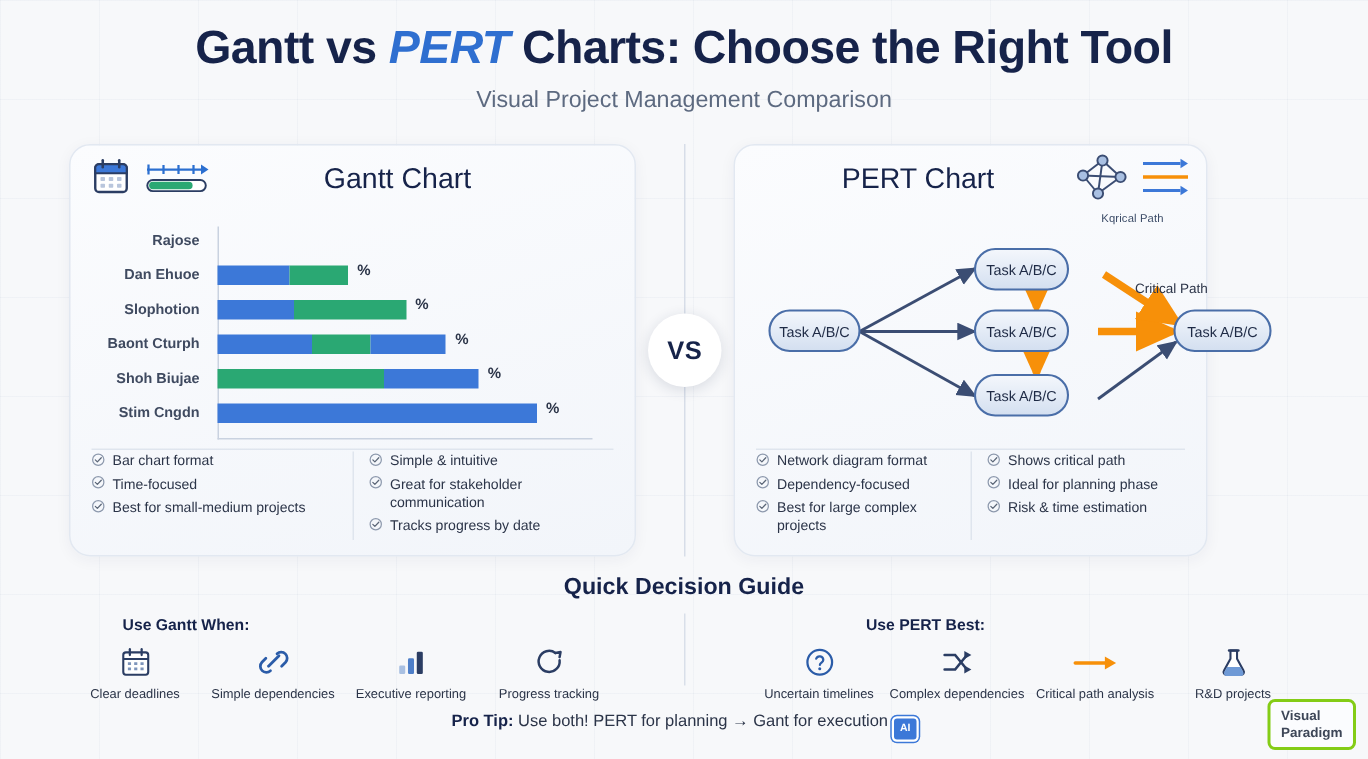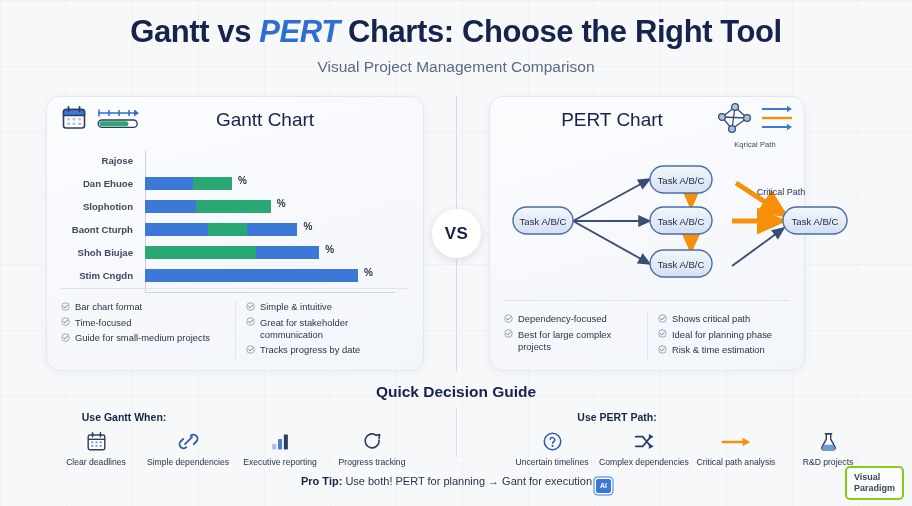--- a/index.html
+++ b/index.html
@@ -76,21 +76,21 @@
   .seg { height: 13px; }
   .gpct { position: absolute; top: -2px; font-size: 10px; color: #2b3448; font-weight: bold; }
 
   
   .pert { position: relative; margin: 0 10px; height: 148px; }
   .pert svg { display: block; }
 
   
   .features {
     position: absolute; left: 14px; right: 14px; bottom: 10px;
-    border-top: 1px solid #dfe5ee; padding-top: 12px;
+    border-top: 1px solid #dfe5ee; padding-top: 1px;
     display: flex;
   }
   .fcol { width: 50%; padding-right: 8px; }
   .fcol + .fcol { border-left: 1px solid #dfe5ee; padding-left: 10px; padding-right: 0; }
   .fitem {
     display: flex; align-items: flex-start; gap: 5px;
     font-size: 9.4px; color: #2b3448; line-height: 1.28; margin-bottom: 3.5px;
   }
   .check { flex: 0 0 auto; margin-top: .5px; }
 
@@ -112,21 +112,21 @@
   .guide { position: absolute; top: 383px; left: 0; width: 912px; }
   .guide-title { text-align: center; font-size: 15.5px; font-weight: bold; color: #16234a; }
   .guide-cols { display: flex; margin-top: 10px; position: relative; }
   .guide-col { width: 50%; position: relative; }
   .guide-col + .guide-col::before {
     content: ""; position: absolute; left: 0; top: -2px; bottom: 10px; width: 1px; background: #d9dfe9;
   }
   .guide-head { font-size: 10.5px; font-weight: bold; color: #16234a; text-align: center; }
   .guide-head.left { padding-right: 208px; }
   .guide-head.right { padding-right: 134px; }
-  .guide-items { display: flex; justify-content: flex-end; margin-top: 6px; padding: 0 38px; }
+  .guide-items { display: flex; justify-content: center; margin-top: 6px; padding: 0 38px; }
   .gitem { text-align: center; width: 92px; }
   .gitem-ico { height: 25px; display: flex; align-items: center; justify-content: center; }
   .gitem-lab { font-size: 8.6px; color: #2b3448; margin-top: 3px; white-space: nowrap; }
 
   
   .protip {
     position: absolute; top: 475px; left: 0; width: 912px; text-align: center;
     font-size: 11px; color: #2b3448;
   }
   .protip b { color: #16234a; }
@@ -270,21 +270,21 @@
               <circle cx="6" cy="6" r="5" fill="none" stroke="#8d99ad" stroke-width="1.1"></circle>
               <path d="M3.4 6.1 L5.2 7.9 L8.7 4.2" fill="none" stroke="#5b6677" stroke-width="1.1" stroke-linecap="round" stroke-linejoin="round"></path>
             </svg>
             <span>Time-focused</span>
           </div>
           <div class="fitem">
             <svg class="check" width="9" height="9" viewBox="0 0 12 12">
               <circle cx="6" cy="6" r="5" fill="none" stroke="#8d99ad" stroke-width="1.1"></circle>
               <path d="M3.4 6.1 L5.2 7.9 L8.7 4.2" fill="none" stroke="#5b6677" stroke-width="1.1" stroke-linecap="round" stroke-linejoin="round"></path>
             </svg>
-            <span>Guide for small-medium projects</span>
+            <span>Best for small-medium projects</span>
           </div>
         </div>
       <div class="fcol" id="gantt-f-right">
           <div class="fitem">
             <svg class="check" width="9" height="9" viewBox="0 0 12 12">
               <circle cx="6" cy="6" r="5" fill="none" stroke="#8d99ad" stroke-width="1.1"></circle>
               <path d="M3.4 6.1 L5.2 7.9 L8.7 4.2" fill="none" stroke="#5b6677" stroke-width="1.1" stroke-linecap="round" stroke-linejoin="round"></path>
             </svg>
             <span>Simple &amp; intuitive</span>
           </div>
@@ -397,20 +397,27 @@
       </svg>
     </div>
 
     <div class="features">
       <div class="fcol" id="pert-f-left">
           <div class="fitem">
             <svg class="check" width="9" height="9" viewBox="0 0 12 12">
               <circle cx="6" cy="6" r="5" fill="none" stroke="#8d99ad" stroke-width="1.1"></circle>
               <path d="M3.4 6.1 L5.2 7.9 L8.7 4.2" fill="none" stroke="#5b6677" stroke-width="1.1" stroke-linecap="round" stroke-linejoin="round"></path>
             </svg>
+            <span>Network diagram format</span>
+          </div>
+          <div class="fitem">
+            <svg class="check" width="9" height="9" viewBox="0 0 12 12">
+              <circle cx="6" cy="6" r="5" fill="none" stroke="#8d99ad" stroke-width="1.1"></circle>
+              <path d="M3.4 6.1 L5.2 7.9 L8.7 4.2" fill="none" stroke="#5b6677" stroke-width="1.1" stroke-linecap="round" stroke-linejoin="round"></path>
+            </svg>
             <span>Dependency-focused</span>
           </div>
           <div class="fitem">
             <svg class="check" width="9" height="9" viewBox="0 0 12 12">
               <circle cx="6" cy="6" r="5" fill="none" stroke="#8d99ad" stroke-width="1.1"></circle>
               <path d="M3.4 6.1 L5.2 7.9 L8.7 4.2" fill="none" stroke="#5b6677" stroke-width="1.1" stroke-linecap="round" stroke-linejoin="round"></path>
             </svg>
             <span>Best for large complex projects</span>
           </div>
         </div>
@@ -496,21 +503,21 @@
               <svg width="21" height="21" viewBox="0 0 24 24">
                 <path d="M19.5 10.5 a8 8 0 1 1 -3.2 -5.6" fill="none" stroke="#2b3d63" stroke-width="1.9" stroke-linecap="round"></path>
                 <path d="M16.3 4.9 L20.2 4.2 L19.5 8.1" fill="none" stroke="#2b3d63" stroke-width="1.9" stroke-linecap="round" stroke-linejoin="round"></path>
               </svg>
             </div>
             <div class="gitem-lab">Progress tracking</div>
           </div>
         </div>
     </div>
     <div class="guide-col">
-      <div class="guide-head right">Use PERT Path:</div>
+      <div class="guide-head right">Use PERT Best:</div>
       <div class="guide-items" id="guide-pert">
           <div class="gitem">
             <div class="gitem-ico">
               <svg width="21" height="21" viewBox="0 0 24 24">
                 <circle cx="12" cy="12" r="9.4" fill="none" stroke="#2b5ca8" stroke-width="1.7"></circle>
                 <path d="M9.3 9.3 a2.8 2.8 0 0 1 5.4 .9 c0 1.9 -2.6 2.1 -2.6 3.8" fill="none" stroke="#2b5ca8" stroke-width="1.7" stroke-linecap="round"></path>
                 <circle cx="12" cy="17" r="1.15" fill="#2b5ca8"></circle>
               </svg>
             </div>
             <div class="gitem-lab">Uncertain timelines</div>

